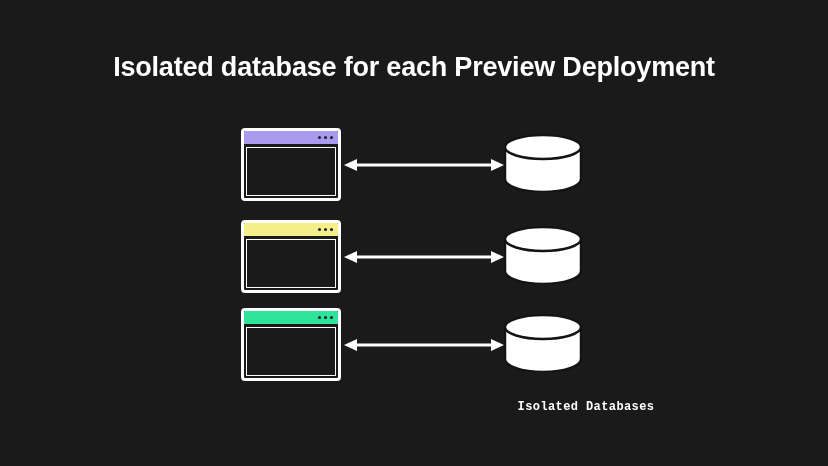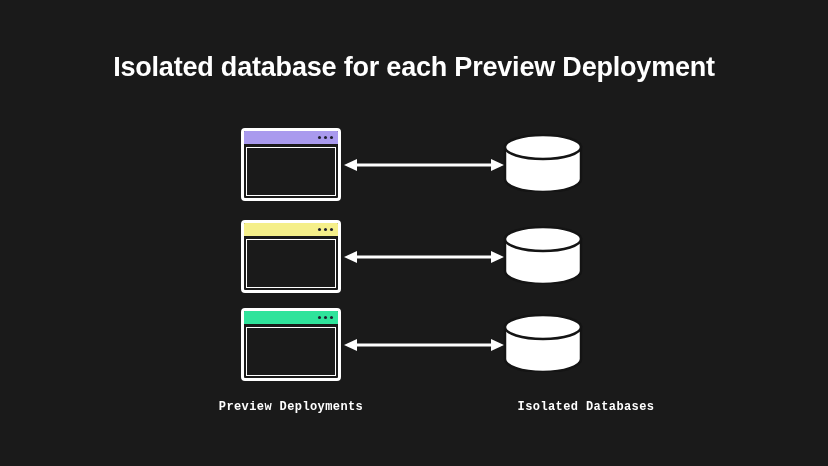--- a/index.html
+++ b/index.html
@@ -218,17 +218,16 @@
     </div>
 
     <div class="database">
       <svg width="80" height="58" viewBox="0 0 80 58">
         <path d="M2,13 L2,45 A38,13 0 0 0 78,45 L78,13 Z" fill="#ffffff" stroke="#141414" stroke-width="2.5"></path>
         <ellipse cx="40" cy="13" rx="38" ry="12" fill="#ffffff" stroke="#141414" stroke-width="2.5"></ellipse>
       </svg>
     </div>
   </div>
 
-  <div class="caption caption-left">Preview Deployments</div>
 
   <div class="caption caption-right">Isolated Databases</div>
 
 </div>
 
 </body></html>

